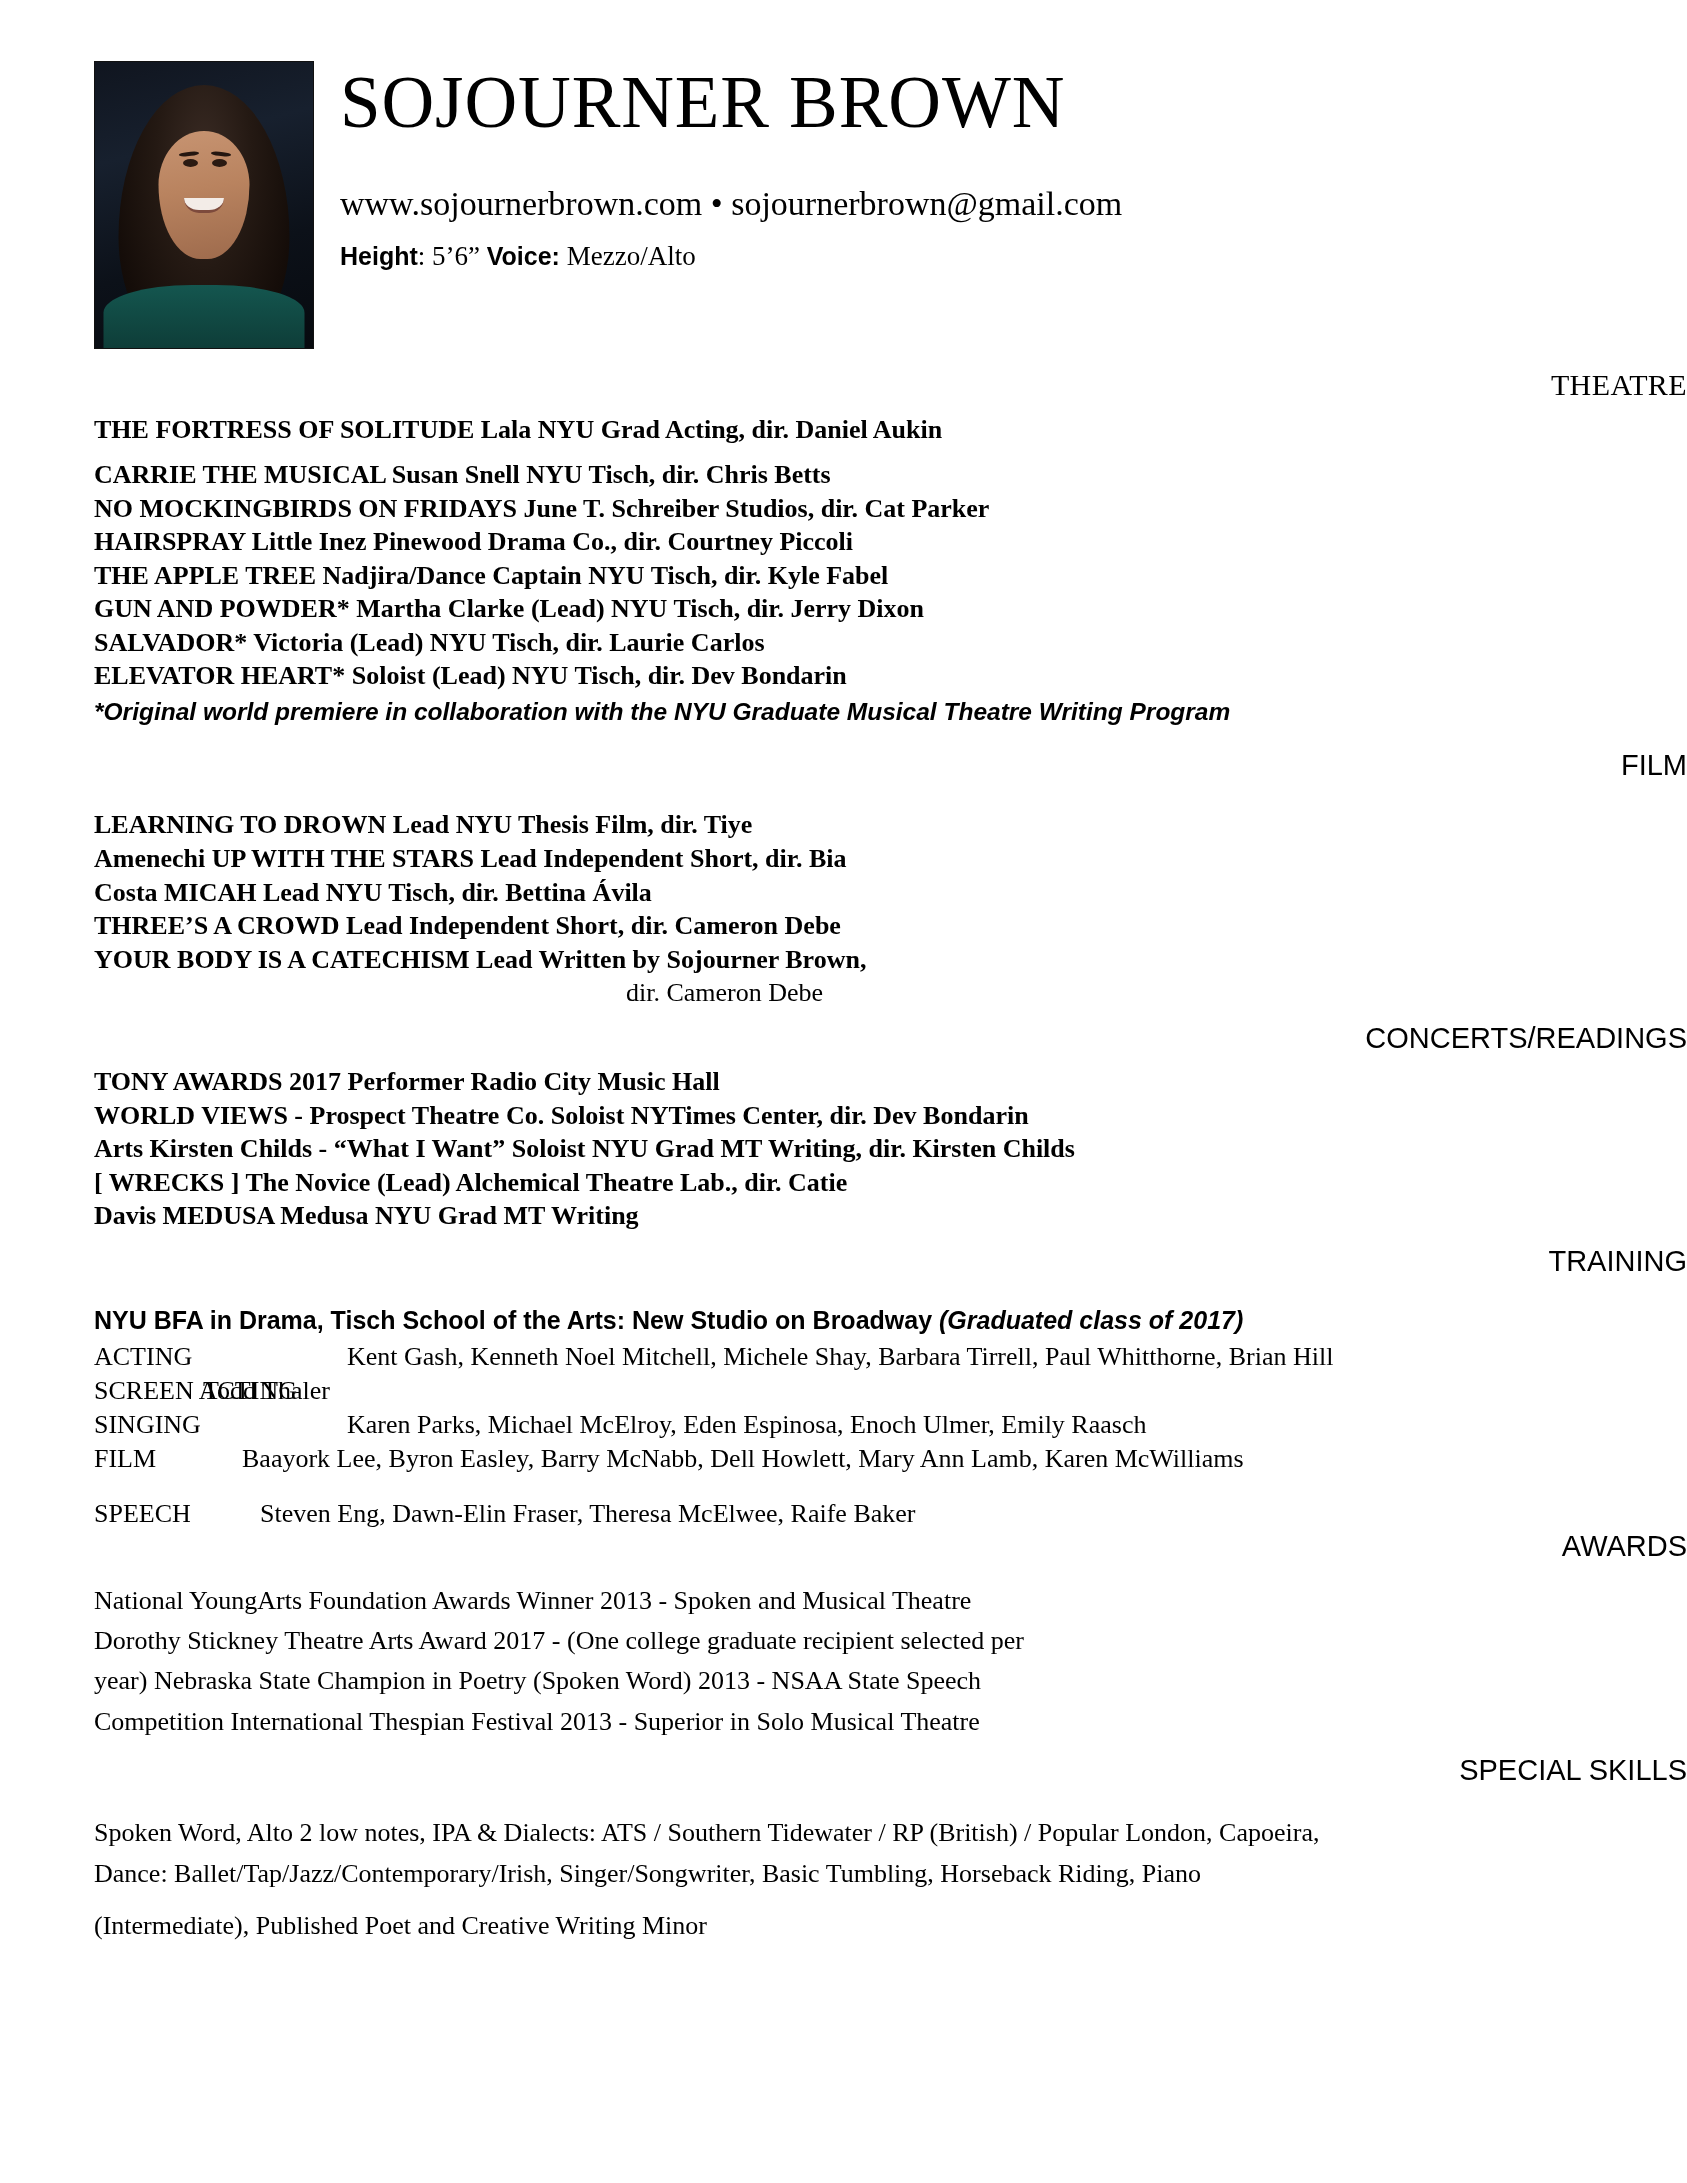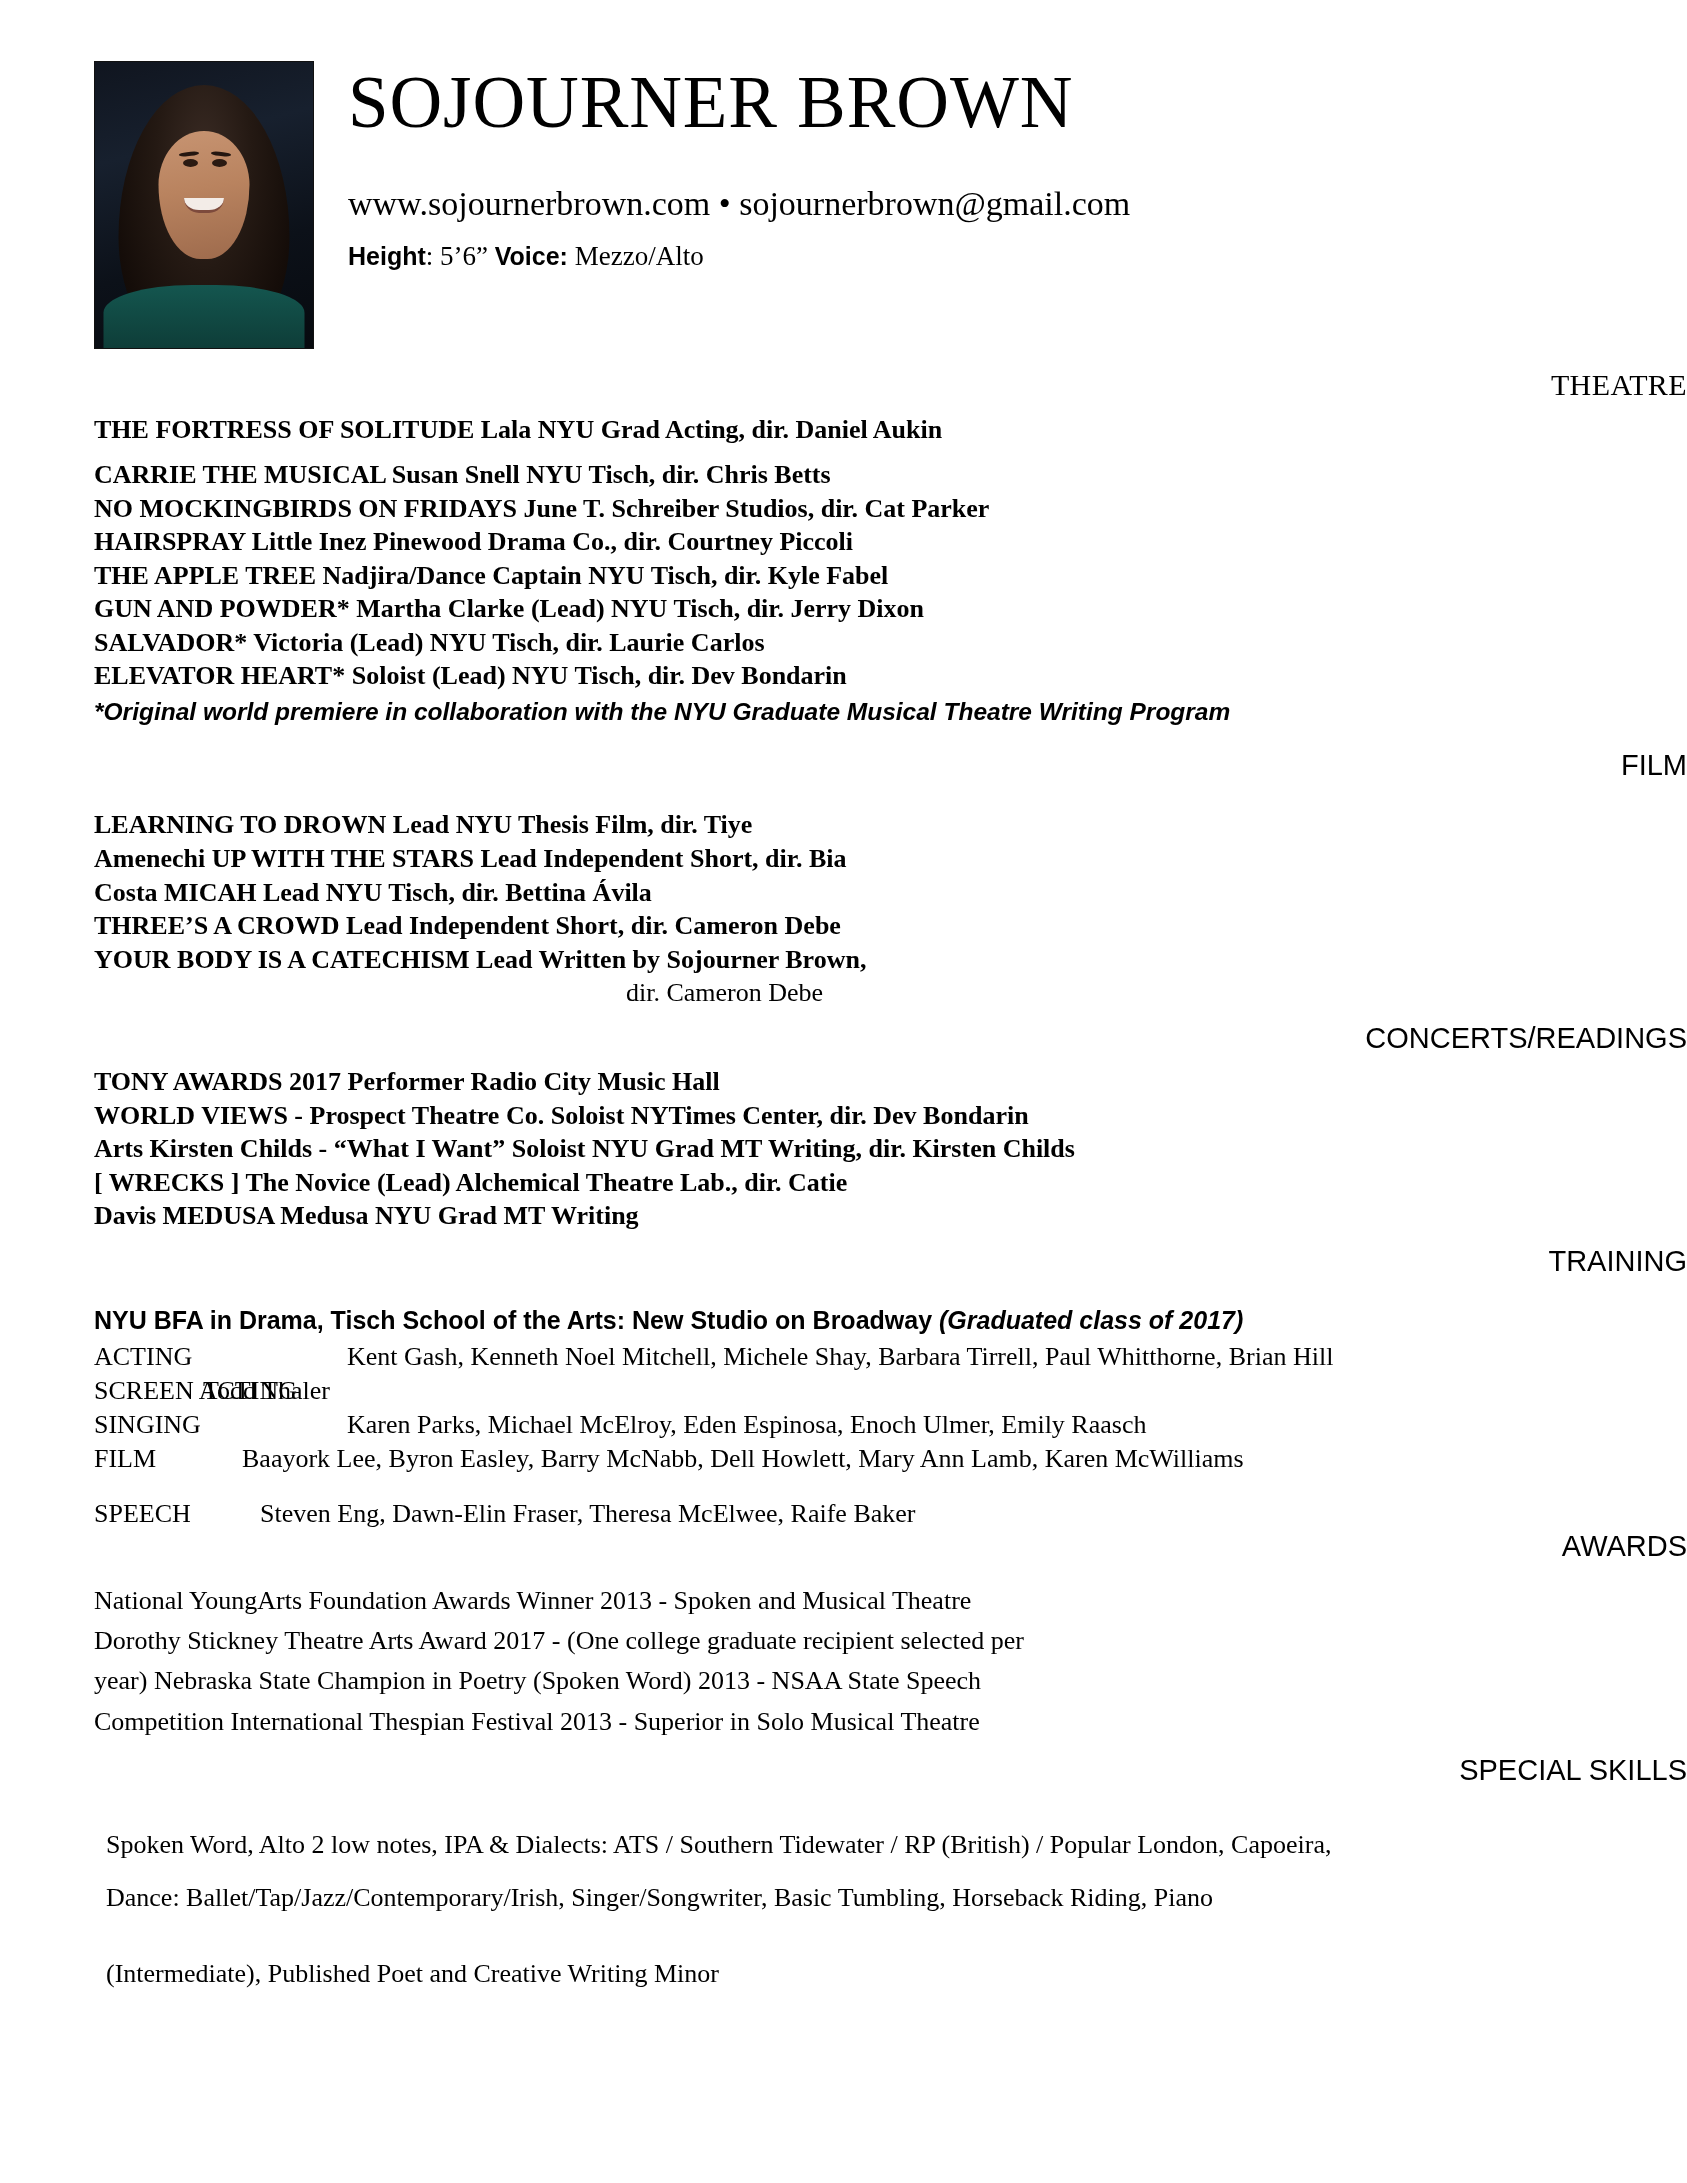--- a/index.html
+++ b/index.html
@@ -89,21 +89,21 @@
   }
   .hs-shoulders {
     position: absolute;
     left: 50%; bottom: 0;
     transform: translateX(-50%);
     width: 201px; height: 63px;
     border-radius: 44% 44% 0 0;
     background: linear-gradient(180deg, #14564f 0%, #0e3d38 100%);
   }
 
-  .header-text { padding-top: 3.5px; margin-left: 8px; }
+  .header-text { padding-top: 3.5px; }
   .name {
     font-family: "Liberation Serif", serif;
     font-size: 73px;
     line-height: 1.05;
     letter-spacing: 0.9px;
     font-weight: 400;
     margin: 0 0 37px 0;
     white-space: nowrap;
   }
   .contact {
@@ -192,21 +192,21 @@
 
   .award-line {
     font-size: 26px;
     line-height: 1.55;
     margin: 0;
     white-space: nowrap;
   }
   .skill-line {
     font-size: 26px;
     line-height: 1.55;
-    margin: 12px;
+    margin: 0;
     white-space: nowrap;
   }
 </style>
 </head>
 <body>
 
 <div class="page">
 <div class="sheet">
 
   <div class="header">

